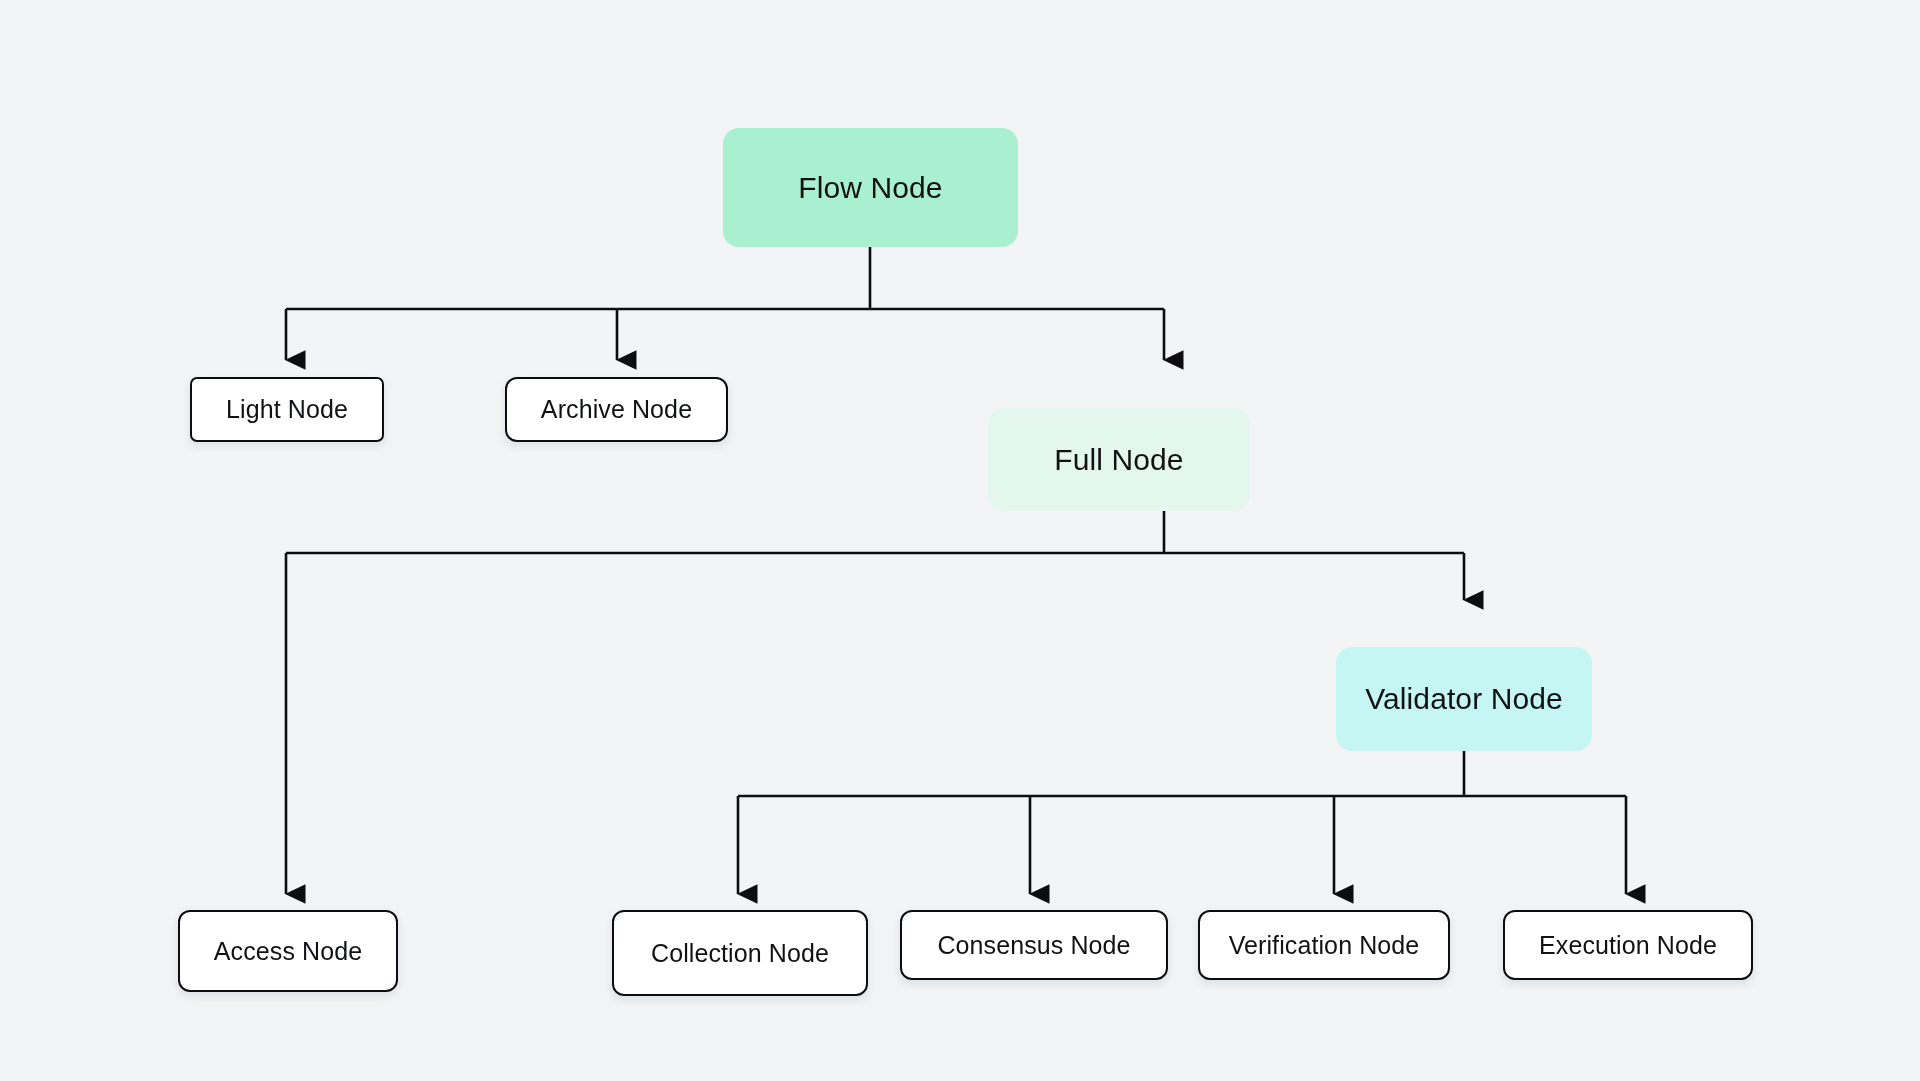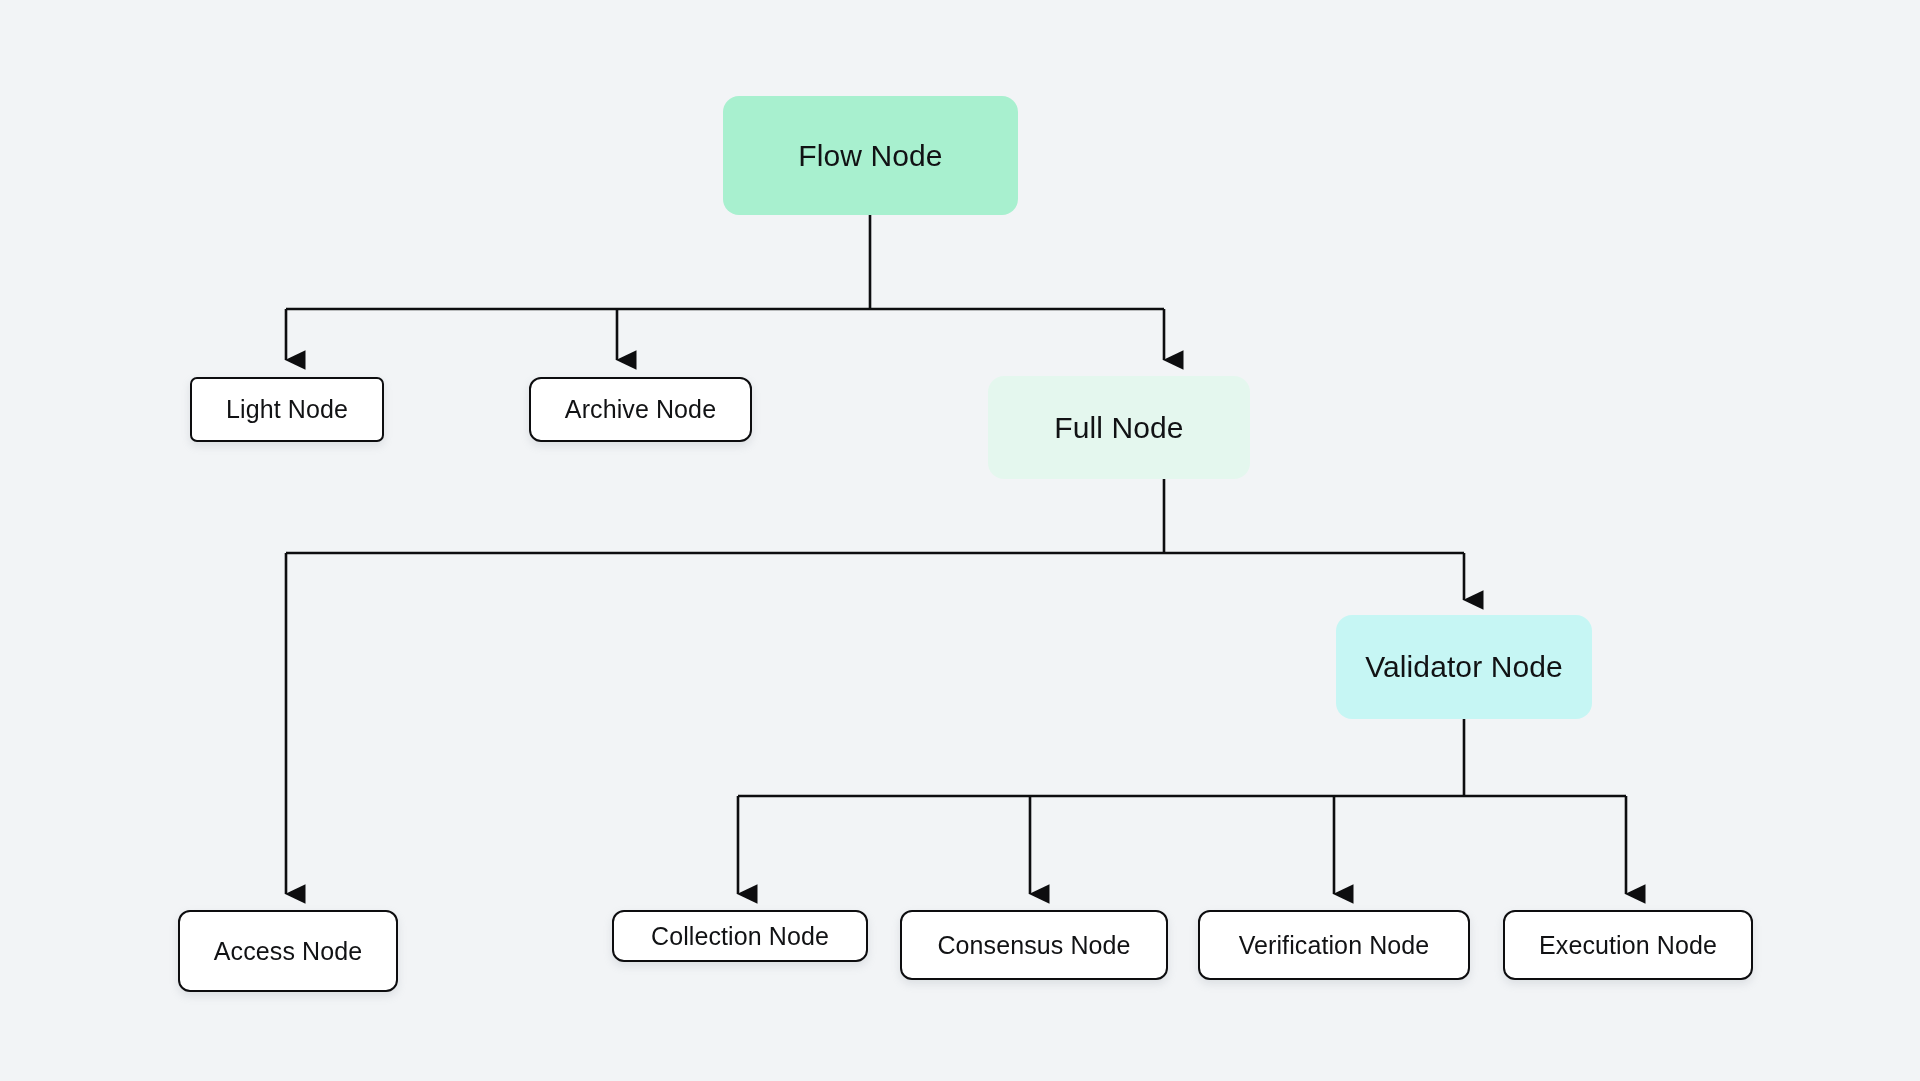--- a/index.html
+++ b/index.html
@@ -45,20 +45,21 @@
     border-radius: 12px;
     font-size: 25px;
     font-weight: 400;
   }
   
   .node.tinted {
     border: none;
     border-radius: 16px;
     font-size: 30px;
     font-weight: 400;
+    margin-top: 32px;
   }
   .node.tinted .halo {
     position: absolute;
     left: -11px;
     top: -11px;
     right: -11px;
     bottom: -11px;
     border-radius: 26px;
     z-index: -1;
   }
@@ -112,42 +113,42 @@
 
   <div class="node tinted node-flow" style="left:723px; top:96px; width:295px; height:119px;">
     <span class="halo"></span>
     <span class="lbl">Flow Node</span>
   </div>
 
   <div class="node plain" style="left:190px; top:377px; width:194px; height:65px;border-radius:7px;">
     <span class="lbl">Light Node</span>
   </div>
 
-  <div class="node plain" style="left:505px; top:377px; width:223px; height:65px;margin-left:24px;">
+  <div class="node plain" style="left:505px; top:377px; width:223px; height:65px;">
     <span class="lbl">Archive Node</span>
   </div>
 
   <div class="node tinted node-full" style="left:988px; top:376px; width:262px; height:103px;">
     <span class="halo"></span>
     <span class="lbl">Full Node</span>
   </div>
 
   <div class="node plain" style="left:178px; top:910px; width:220px; height:82px;">
     <span class="lbl">Access Node</span>
   </div>
 
-  <div class="node plain" style="left:612px; top:910px; width:256px; height:52px;">
+  <div class="node plain" style="left:612px; top:910px; width:256px; height:86px;">
     <span class="lbl">Collection Node</span>
   </div>
 
   <div class="node plain" style="left:900px; top:910px; width:268px; height:70px;">
     <span class="lbl">Consensus Node</span>
   </div>
 
-  <div class="node plain" style="left:1198px; top:910px; width:272px; height:70px;">
+  <div class="node plain" style="left:1198px; top:910px; width:252px; height:70px;">
     <span class="lbl">Verification Node</span>
   </div>
 
   <div class="node plain" style="left:1503px; top:910px; width:250px; height:70px;">
     <span class="lbl">Execution Node</span>
   </div>
 
   <div class="node tinted node-validator" style="left:1336px; top:615px; width:256px; height:104px;">
     <span class="halo"></span>
     <span class="lbl">Validator Node</span>

